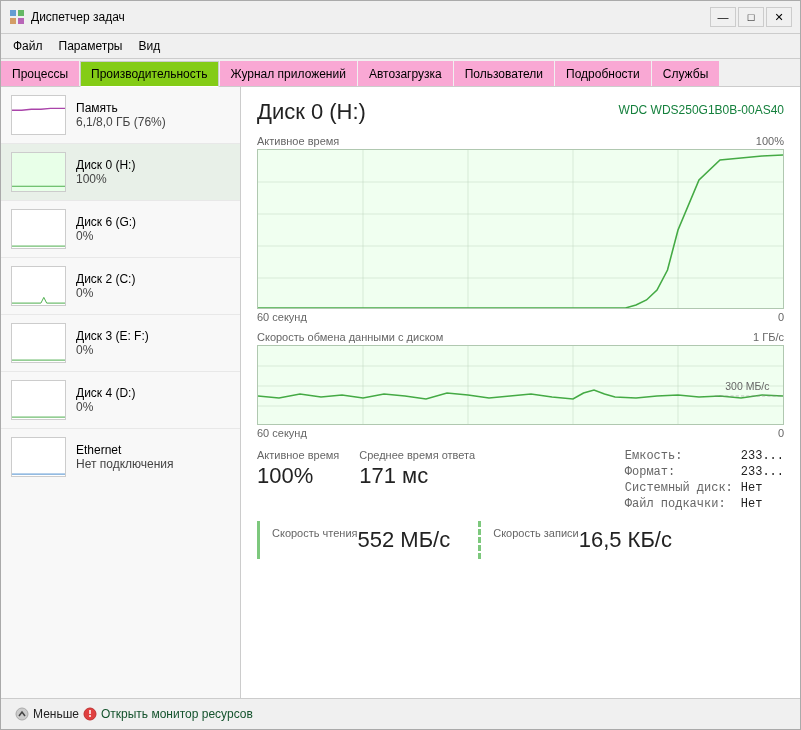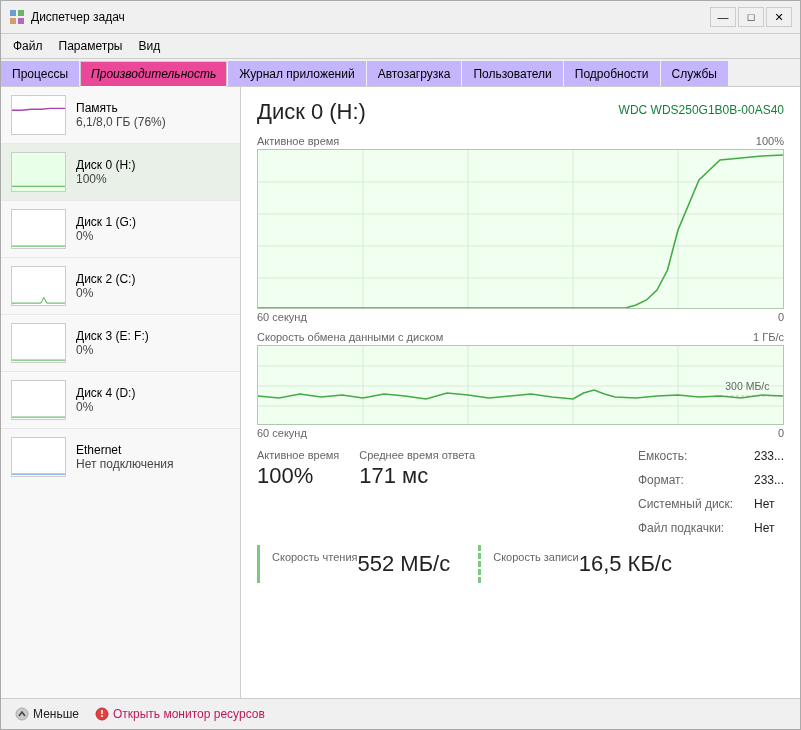--- a/index.html
+++ b/index.html
@@ -75,30 +75,29 @@
       padding-top: 2px;
     }
 
     .tab {
       padding: 5px 10px;
       cursor: pointer;
       font-size: 12px;
       border: 1px solid transparent;
       border-bottom: none;
       margin-right: 1px;
-      background: #c4b5fd;
+      background: #f9a8d4;
     }
 
     .tab.active {
-      background: #ec4899;
+      background: #84cc16;
       border-color: #ccc;
       border-bottom: 1px solid #fff;
       margin-bottom: -1px;
       z-index: 1;
-      font-style: italic;
     }
 
     .main-content {
       display: flex;
       flex: 1;
       overflow: hidden;
     }
 
     .sidebar {
       width: 240px;
@@ -249,22 +248,23 @@
     .speed-value {
       font-size: 22px;
       font-weight: 300;
       color: #222;
     }
 
     .stats-info-col {
       margin-left: auto;
       display: flex;
       flex-direction: column;
-      gap: 10px;
-      font-size: 12px;
+      gap: 2px;
+      font-size: 12px;
+      font-family: Liberation Mono, monospace;
     }
 
     .info-row {
       display: flex;
       gap: 6px;
     }
 
     .info-key {
       color: #666;
       min-width: 110px;
@@ -273,40 +273,39 @@
     .info-val {
       color: #222;
     }
 
     .footer {
       display: flex;
       align-items: center;
       padding: 6px 10px;
       border-top: 1px solid #ccc;
       background: #f0f0f0;
-      gap: 12px;
     }
 
     .footer-btn {
       display: flex;
       align-items: center;
       gap: 4px;
       cursor: pointer;
       font-size: 12px;
       color: #222;
       background: none;
       border: none;
       padding: 2px 4px;
     }
 
     .footer-link {
       display: flex;
       align-items: center;
       gap: 4px;
-      color: #be185d;
+      color: #14532d;
       cursor: pointer;
       font-size: 12px;
     }
 
     
     .chart-svg {
       display: block;
     }
 
     
@@ -401,21 +400,21 @@
         </div>
       </div>
 
       <div class="sidebar-item">
         <div class="sidebar-thumb">
           <svg class="mini-chart" viewBox="0 0 55 40" preserveAspectRatio="none">
             <polyline points="0,38 55,38" fill="none" stroke="#44aa44" stroke-width="1"></polyline>
           </svg>
         </div>
         <div class="sidebar-info">
-          <span class="sidebar-name">Диск 1 (G:)</span>
+          <span class="sidebar-name">Диск 6 (G:)</span>
           <span class="sidebar-value">0%</span>
         </div>
       </div>
 
       <div class="sidebar-item">
         <div class="sidebar-thumb">
           <svg class="mini-chart" viewBox="0 0 55 40" preserveAspectRatio="none">
             <polyline points="0,38 30,38 33,32 36,38 55,38" fill="none" stroke="#44aa44" stroke-width="1"></polyline>
           </svg>
         </div>

